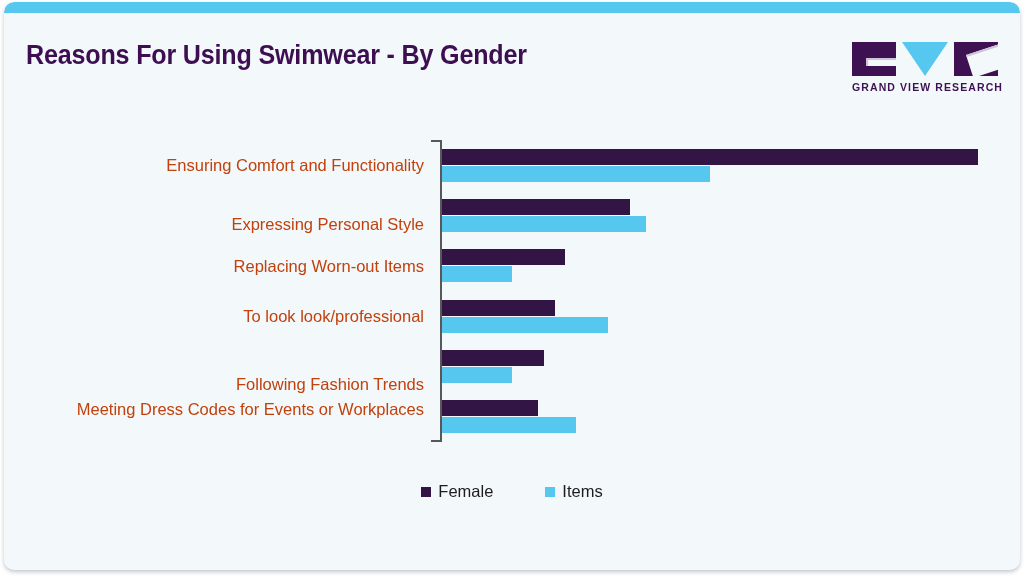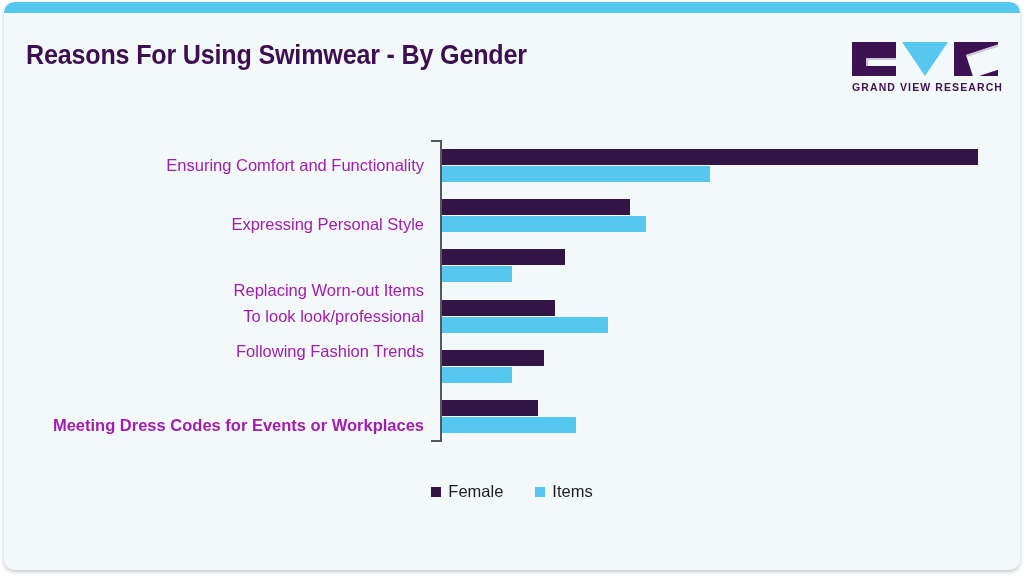--- a/index.html
+++ b/index.html
@@ -143,21 +143,21 @@
     top: 138px;
     width: 398px;
     height: 302px;
   }
   .cat-label {
     position: absolute;
     right: 8px;
     width: 392px;
     text-align: right;
     font-size: 16.5px;
-    color: #a21caf;
+    color: #c2410c;
     white-space: nowrap;
     transform: translateY(-50%);
   }
 
   #axis {
     position: absolute;
     left: 436px;
     top: 138px;
     width: 2px;
     height: 302px;
@@ -191,21 +191,21 @@
   #legend {
     position: absolute;
     left: 0;
     top: 480px;
     width: 1016px;
     text-align: center;
     white-space: nowrap;
   }
   .legend-item {
     display: inline-block;
-    margin: 0 16px;
+    margin: 0 26px;
     vertical-align: middle;
   }
   .legend-swatch {
     display: inline-block;
     width: 10px;
     height: 10px;
     margin-right: 7px;
     vertical-align: baseline;
   }
   .legend-label {
@@ -233,24 +233,24 @@
       </div>
       <div id="logo-text">GRAND VIEW RESEARCH</div>
     </div>
   </div>
 
   <div id="plot">
 
     <div id="labels-col">
         <div class="cat-label" style="top: 25.1667px;">Ensuring Comfort and Functionality</div>
         <div class="cat-label" style="top: 75.5px; margin-top: 8px;">Expressing Personal Style</div>
-        <div class="cat-label" style="top: 125.833px; margin-top: 24px;">Replacing Worn-out Items</div>
+        <div class="cat-label" style="top: 125.833px;">Replacing Worn-out Items</div>
         <div class="cat-label" style="top: 176.167px;">To look look/professional</div>
-        <div class="cat-label" style="top: 211px;">Following Fashion Trends</div>
-        <div class="cat-label" style="top: 285px; font-weight: bold;">Meeting Dress Codes for Events or Workplaces</div>
+        <div class="cat-label" style="top: 244px;">Following Fashion Trends</div>
+        <div class="cat-label" style="top: 269px;">Meeting Dress Codes for Events or Workplaces</div>
       </div>
 
     <div id="axis">
       <div id="tick-top" class="axis-tick"></div>
       <div id="tick-bottom" class="axis-tick"></div>
     </div>
 
     <div id="bars-area">
         <div class="bar bar-female" title="Female: 100" style="top: 8.66667px; left: 0px; width: 536px; background: rgb(50, 21, 69);"></div>
         <div class="bar bar-male" title="Male: 50" style="top: 25.6667px; left: 0px; width: 268px; background: rgb(86, 200, 240);"></div>

